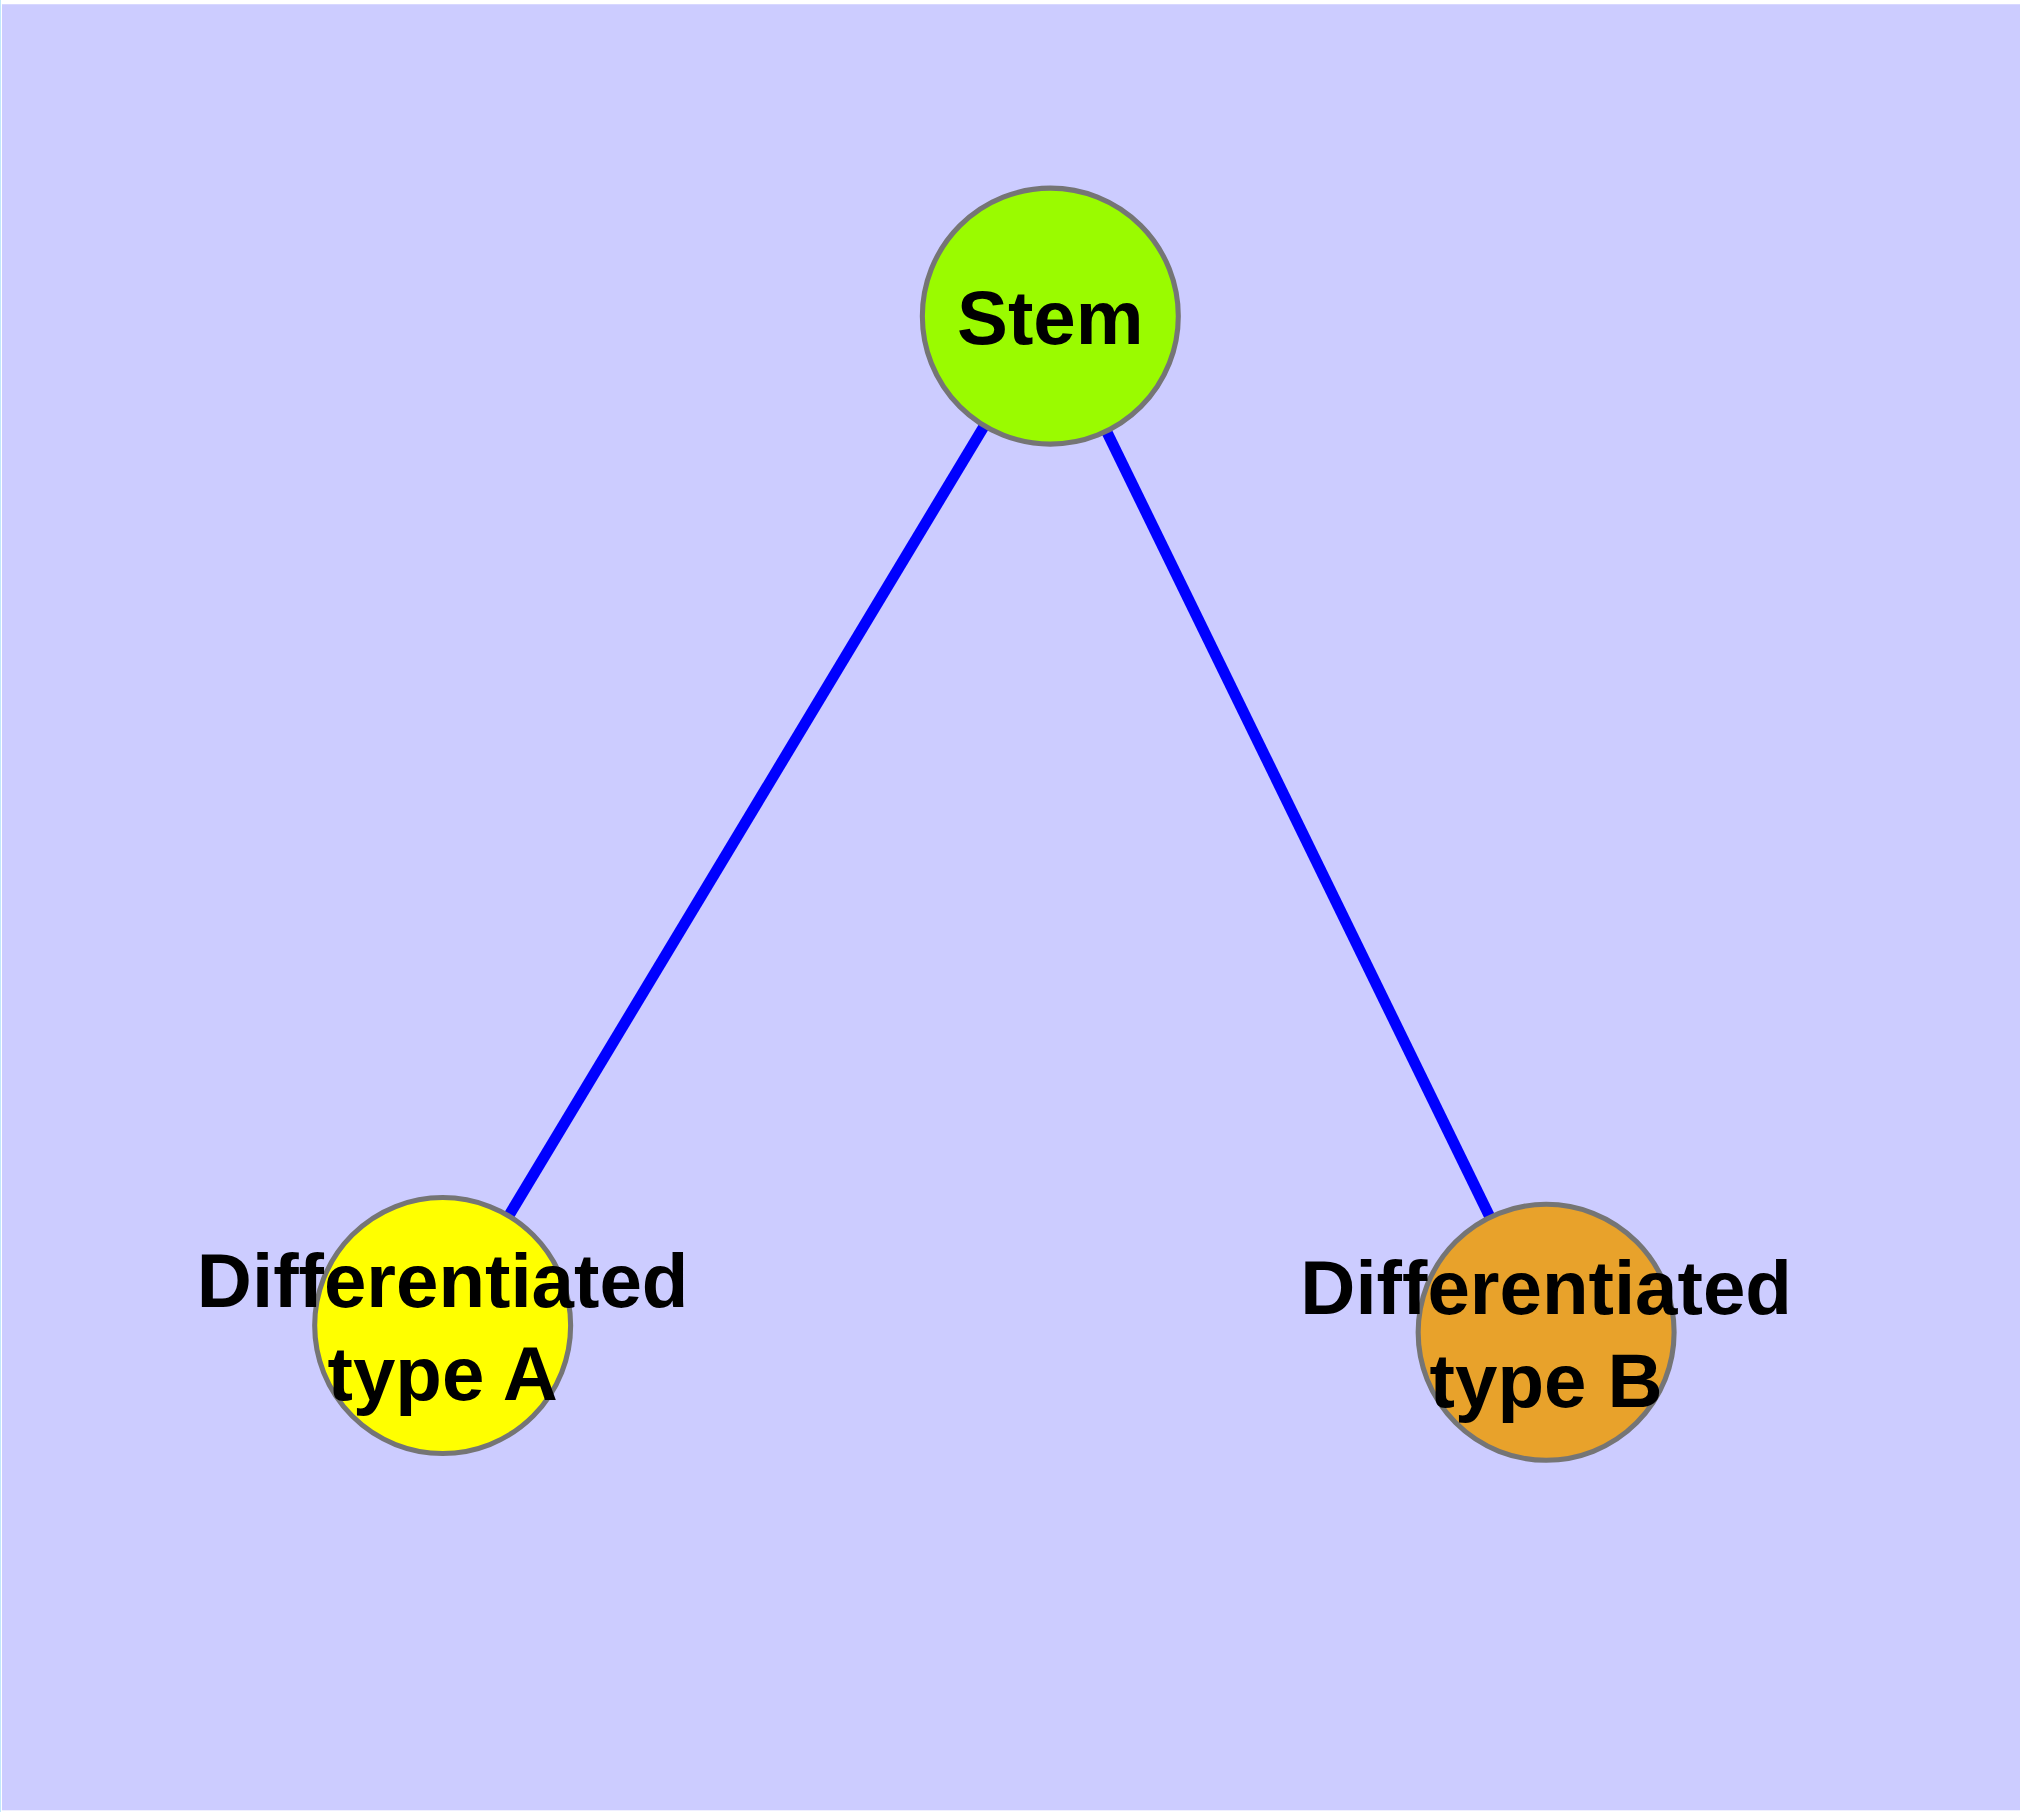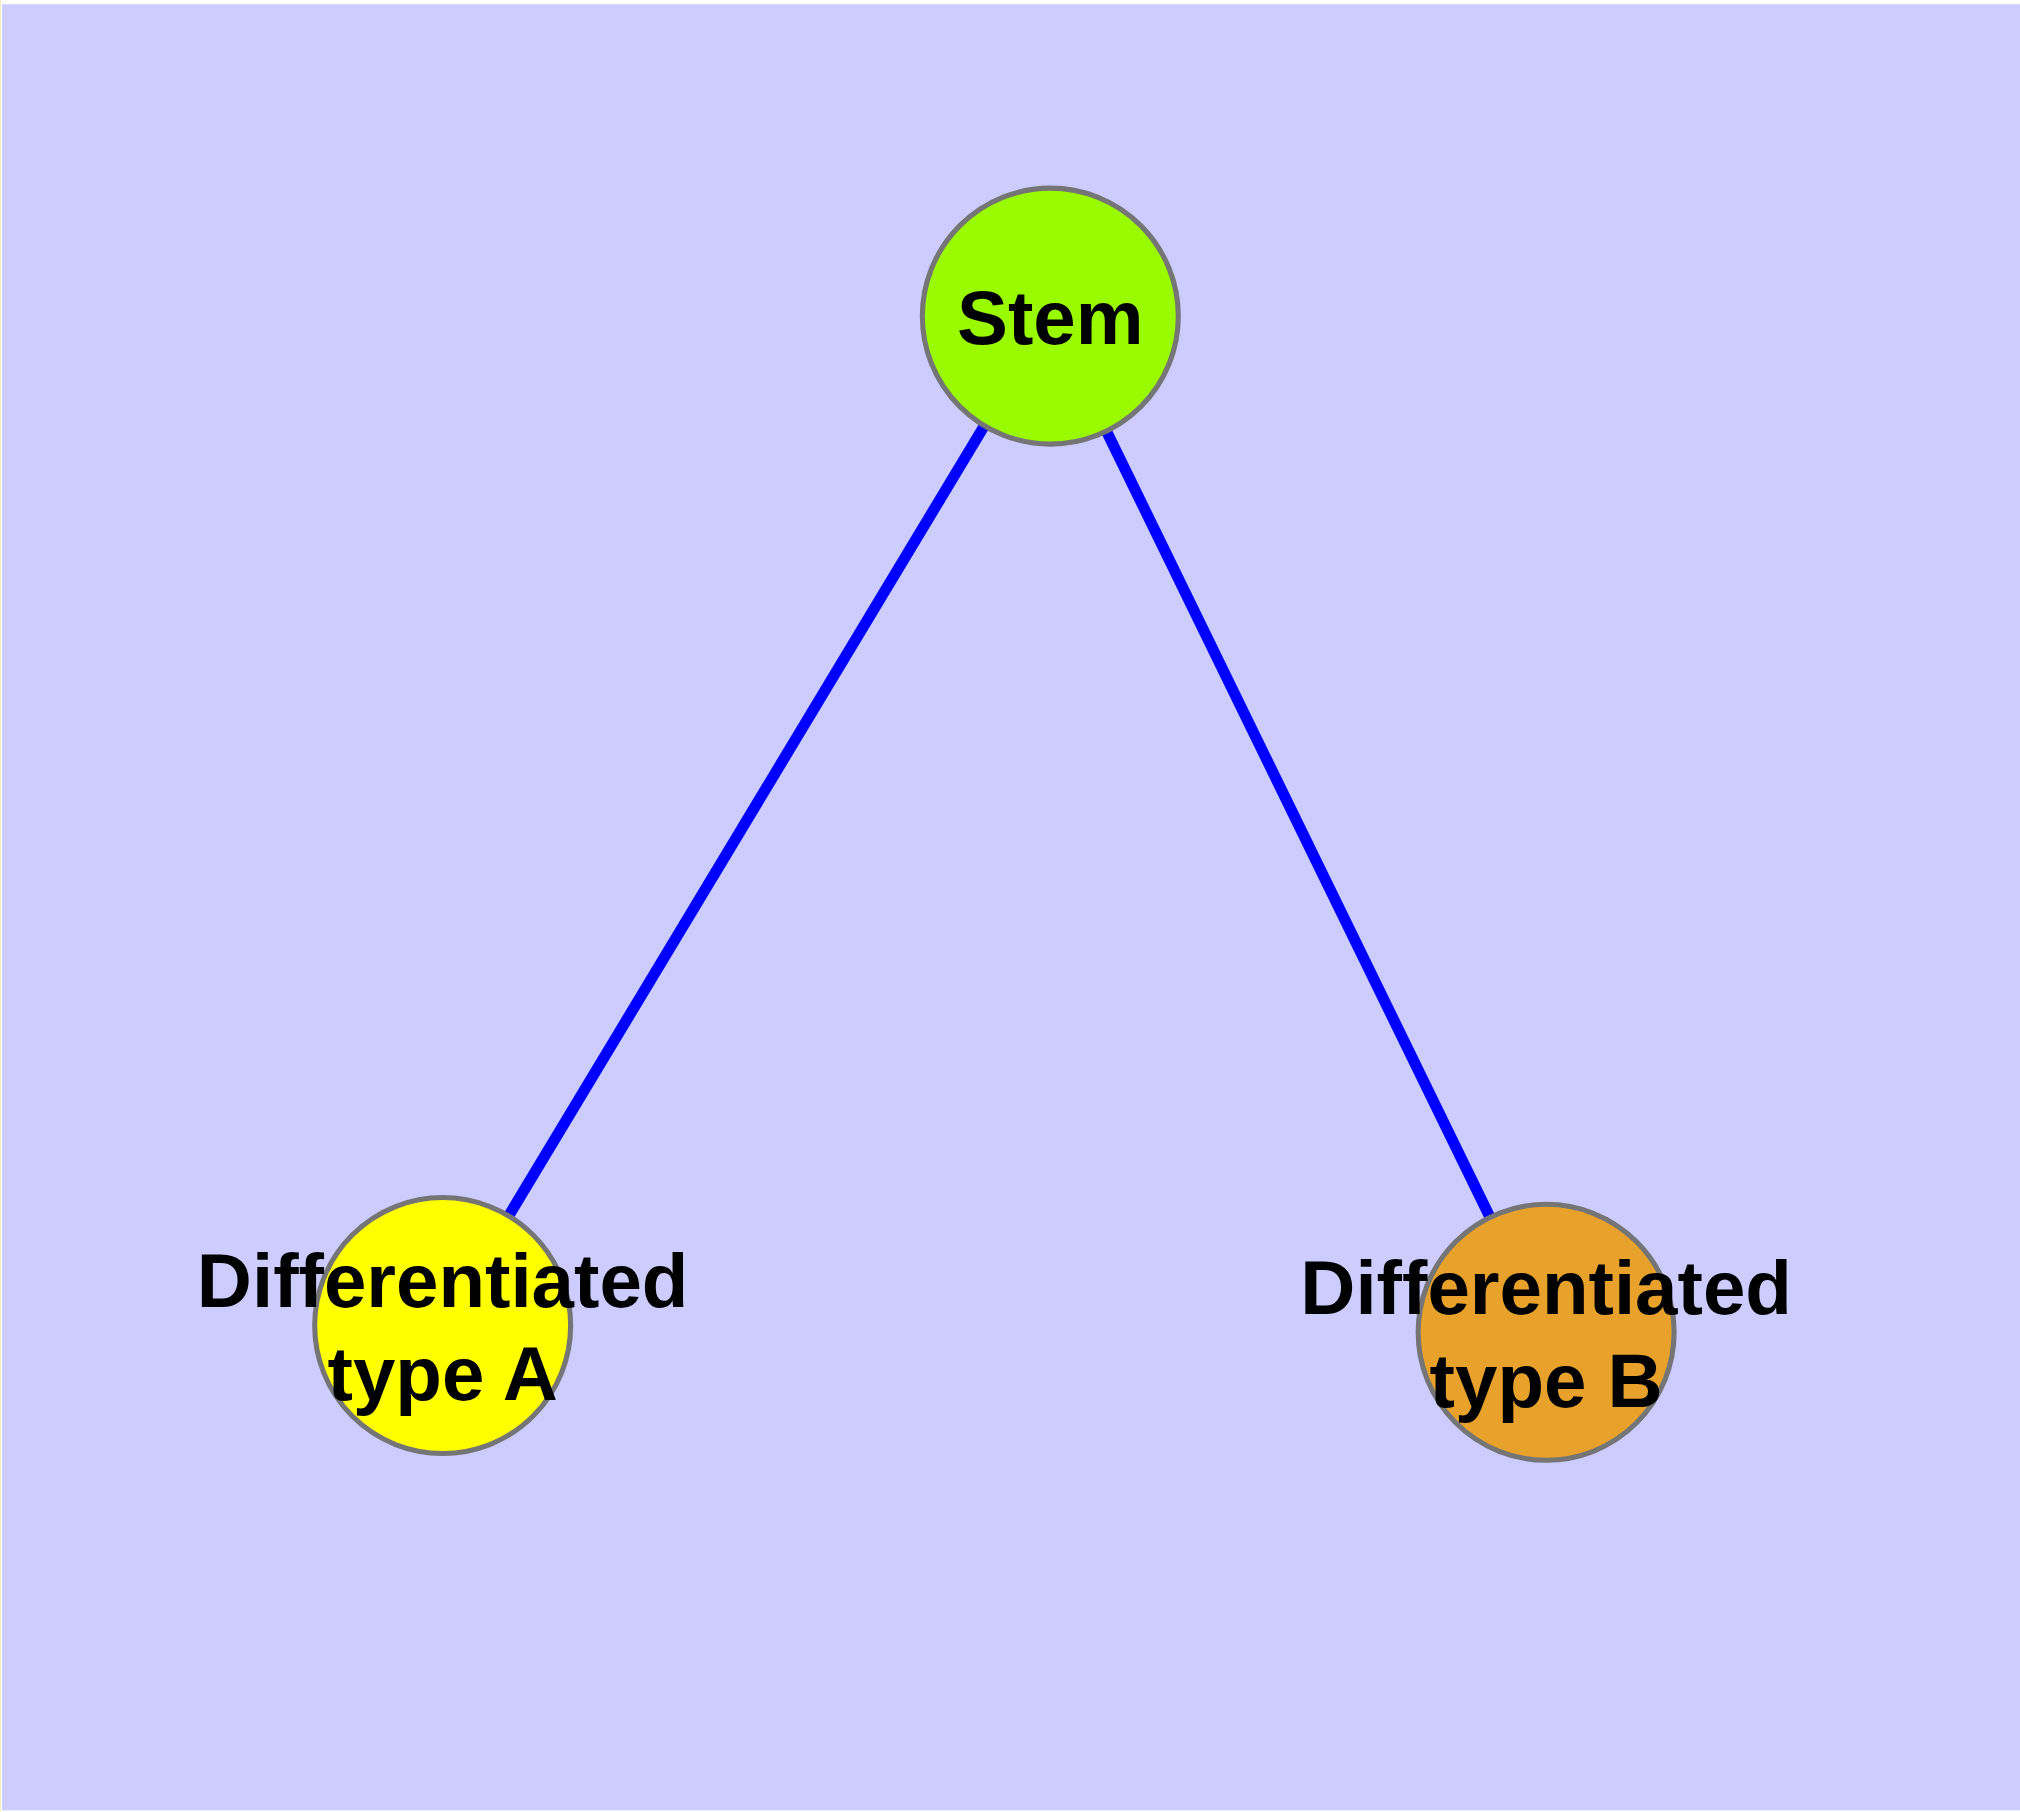--- a/index.html
+++ b/index.html
@@ -5,21 +5,21 @@
   html, body {
     margin: 0;
     padding: 0;
     background: #ffffff;
     font-family: "Liberation Sans", sans-serif;
   }
   .stage {
     width: 2021px;
     height: 1812px;
     position: relative;
-    background: #eab308;
+    background: #0ea5e9;
   }
   svg.graph {
     display: block;
     width: 2021px;
     height: 1812px;
   }
   .edge {
     stroke-width: 13px;
     stroke-linecap: butt;
     fill: none;

